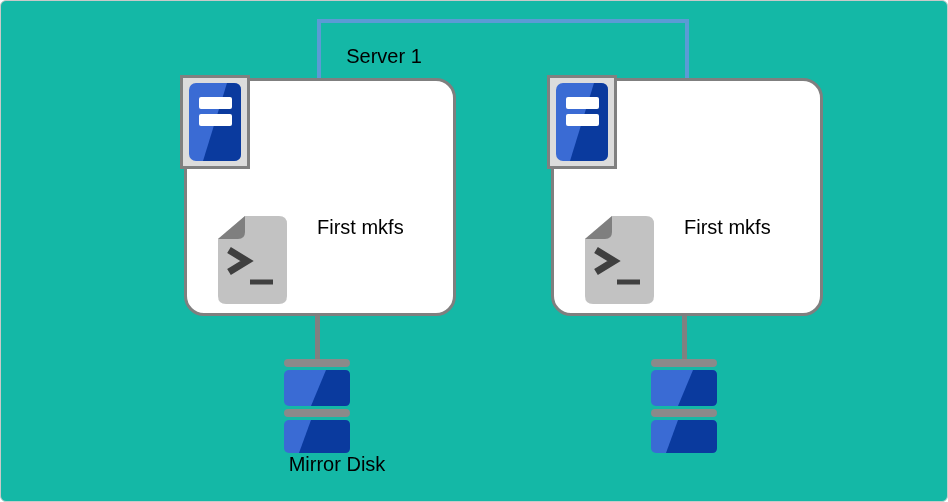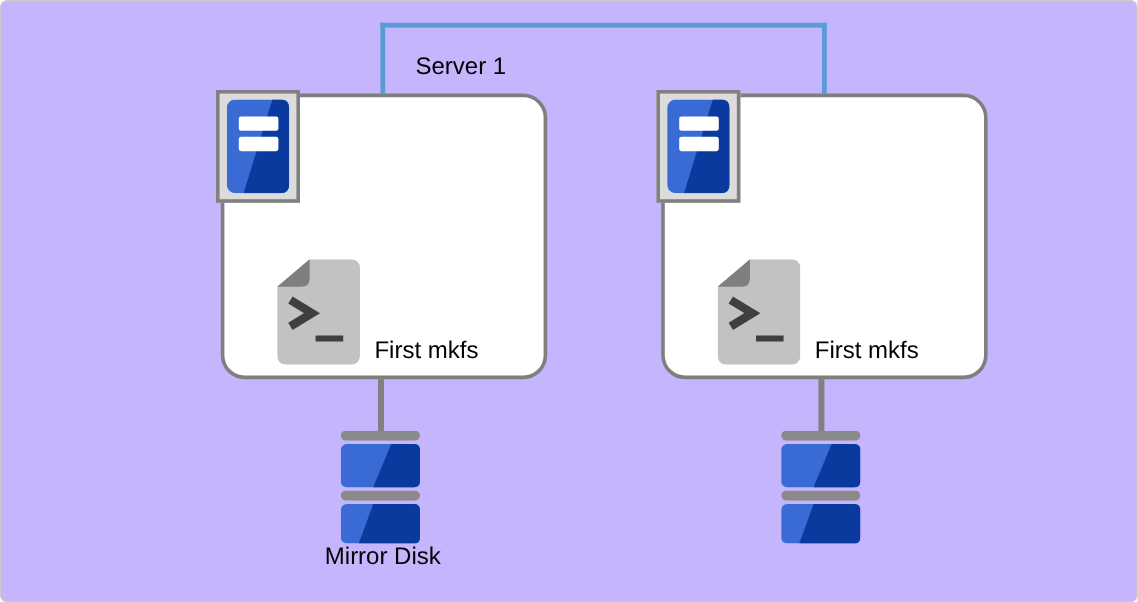--- a/index.html
+++ b/index.html
@@ -20,21 +20,21 @@
   *{margin:0;padding:0;box-sizing:border-box;}
   body{
     font-family:"Liberation Sans",sans-serif;
     background:#fff;
     width:948px;height:502px;
     overflow:hidden;
   }
   .canvas{
     position:relative;
     width:948px;height:502px;
-    background:#c4b5fd;
+    background:#14b8a6;
     border:1px solid var(--canvas_border);
     border-radius:6px;
   }
   .server-link{
     position:absolute;
     left:316px;top:18px;
     width:372px;height:59px;
     border-top:4px solid var(--connector_blue);
     border-left:4px solid var(--connector_blue);
     border-right:4px solid var(--connector_blue);
@@ -65,42 +65,42 @@
   .icon-frame{
     position:absolute;
     left:-4px;top:34px;
     width:70px;height:94px;
     background:var(--icon_frame_bg);
     border:3px solid var(--icon_frame_border);
     display:flex;align-items:center;justify-content:center;
   }
   .script-row{
     position:absolute;
-    left:47px;top:175px;
-    display:flex;align-items:flex-end;gap:12px;
+    left:34px;top:175px;
+    display:flex;align-items:flex-start;gap:30px;
   }
   .script-label{
     font-size:20px;
     color:var(--text_color);
     white-space:nowrap;
   }
   .disk-link{
     position:absolute;
     left:131px;top:275px;
     width:5px;height:44px;
     background:var(--link_gray);
   }
   .disk-wrap{
     position:absolute;
     left:100px;top:318px;
     width:66px;height:94px;
   }
   .disk-caption{
     position:absolute;
-    left:35px;top:412px;width:200px;
+    left:53px;top:412px;width:200px;
     text-align:center;
     font-size:20px;
     color:var(--text_color);
     white-space:nowrap;
   }
   
   .f-srv-light{fill:var(--server_blue_light);}
   .f-srv-dark{fill:var(--server_blue_dark);}
   .f-white{fill:#ffffff;}
   .f-doc{fill:var(--doc_body_gray);}

